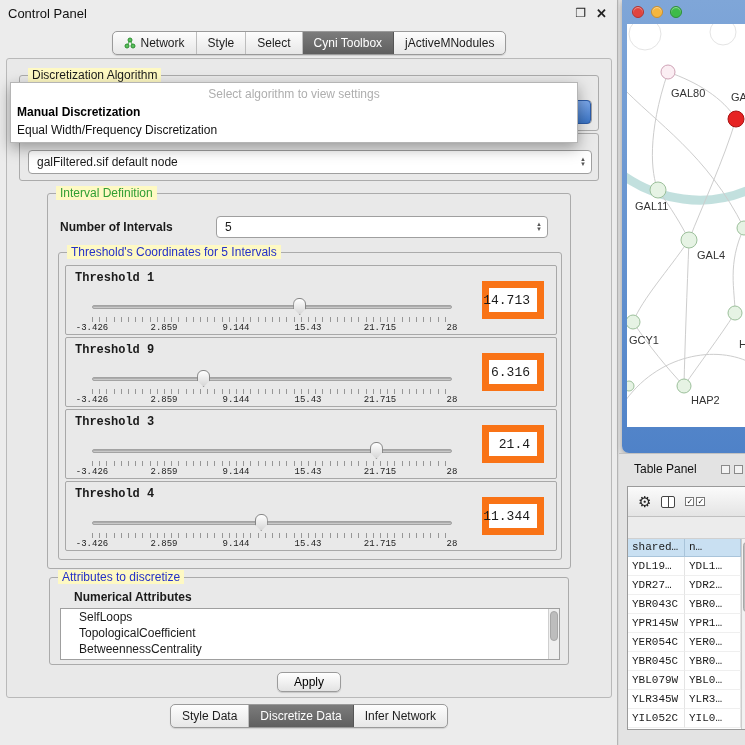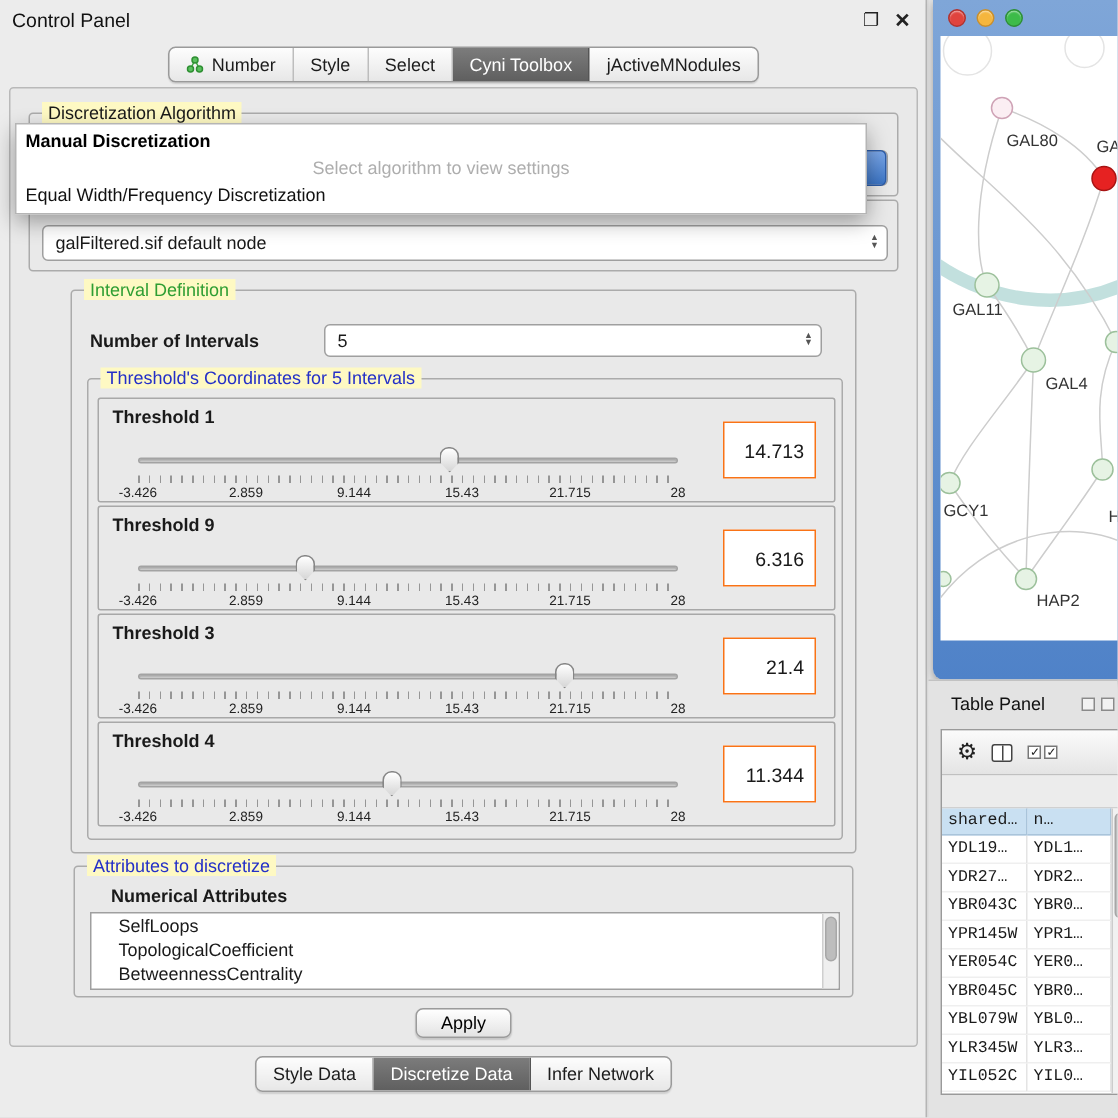--- a/index.html
+++ b/index.html
@@ -35,23 +35,23 @@
   .combo-blue-cap { position:absolute; right:0; top:-1px; bottom:-1px; width:22px; background:linear-gradient(var(--accent_blue_light,#7aa6e8),var(--accent_blue,#3b74c4)); border-radius:0 4px 4px 0; border:1px solid #2c5ca8; }
 
   
   .popup { position:absolute; left:10px; top:82px; width:568px; background:#fff; border:1px solid #b5b5b5; box-shadow:0 5px 14px rgba(0,0,0,.35); z-index:60; padding:2px 0 3px 0; }
   .popup-line { font-size:12px; padding:1px 6px; line-height:16px; }
   .popup-placeholder { color:#aeaeae; text-align:center; }
   .popup-opt-bold { font-weight:bold; color:#000; }
   .popup-opt { color:#111; }
 
   
-  .tbox { position:absolute; left:6px; width:492px; height:70px; border:1px solid #a8a8a8; border-radius:2px; background:#e9e9e9; }
+  .tbox { position:absolute; left:6px; width:492px; height:70px; border:1px solid #a8a8a8; border-radius:2px; background:#e9e9e9;font-family:Liberation Mono, monospace; }
   .tbox-label { position:absolute; left:9px; top:5px; font-size:12px; font-weight:bold; }
-  .tvalue { position:absolute; right:12px; top:15px; width:62px; height:38px; background:#fff; border:1px solid #f97316; font-size:13px; display:flex; align-items:center; justify-content:flex-end; padding-right:7px; }
+  .tvalue { position:absolute; right:12px; top:15px; width:62px; height:38px; background:#fff; border:7px solid #f97316; font-size:13px; display:flex; align-items:center; justify-content:flex-end; padding-right:7px; }
   .slider { position:absolute; left:26px; top:32px; width:360px; height:36px; }
   .track { position:absolute; left:0; right:0; top:7px; height:4px; background:#cdcdcd; border:1px solid #a3a3a3; border-radius:3px; box-shadow:inset 0 1px 1px rgba(0,0,0,.18); }
   .thumb { position:absolute; top:0; width:13px; height:17px; background:linear-gradient(#ffffff,#d6d6d6); border:1px solid #868686; border-radius:6px 6px 2px 2px; clip-path:polygon(0 0,100% 0,100% 60%,50% 100%,0 60%); box-shadow:0 1px 1px rgba(0,0,0,.25); }
   .ticks { position:absolute; left:0; right:0; top:19px; height:5px; background:repeating-linear-gradient(to right,#969696 0,#969696 1px,transparent 1px,transparent 7.2px); }
   .scale { position:absolute; left:0; right:0; top:25px; height:10px; font-size:9px; color:#222; }
   .scale span { position:absolute; transform:translateX(-50%); white-space:nowrap; }
 
   
   .list-box { position:absolute; background:#fff; border:1px solid #9f9f9f; overflow:hidden; font-size:12px; }
   .list-item { padding:0 18px; line-height:16px; }
@@ -117,21 +117,21 @@
     <div class="seg-row" style="top:31px;">
       <div class="seg">
         <div class="seg-item">
           <svg class="tab-net-icon" viewBox="0 0 12 12">
             <line x1="3" y1="9" x2="6" y2="3" stroke="#3aa83e" stroke-width="1"></line>
             <line x1="9" y1="9" x2="6" y2="3" stroke="#3aa83e" stroke-width="1"></line>
             <circle cx="3" cy="9" r="2" fill="#59c05d" stroke="#2e8f32"></circle>
             <circle cx="9" cy="9" r="2" fill="#59c05d" stroke="#2e8f32"></circle>
             <circle cx="6" cy="3" r="2" fill="#59c05d" stroke="#2e8f32"></circle>
           </svg>
-          <span>Number</span>
+          <span>Network</span>
         </div>
         <div class="seg-item">
           <span>Style</span>
         </div>
         <div class="seg-item">
           <span>Select</span>
         </div>
         <div class="seg-item selected">
           <span>Cyni Toolbox</span>
         </div>
@@ -258,22 +258,22 @@
           <div class="list-item">TopologicalCoefficient</div>
           <div class="list-item">BetweennessCentrality</div>
           <div class="vscroll">
             <div class="vthumb" style="top:2px; height:30px;"></div>
           </div>
         </div>
       </div>
     </div>
 
     <div class="popup">
+      <div class="popup-line popup-placeholder">Select algorithm to view settings</div>
       <div class="popup-line popup-opt-bold">Manual Discretization</div>
-      <div class="popup-line popup-placeholder">Select algorithm to view settings</div>
       <div class="popup-line popup-opt">Equal Width/Frequency Discretization</div>
     </div>
 
     <button class="apply-btn">Apply</button>
 
     <div class="seg-row" style="top:704px;">
       <div class="seg">
         <div class="seg-item">
           <span>Style Data</span>
         </div>

